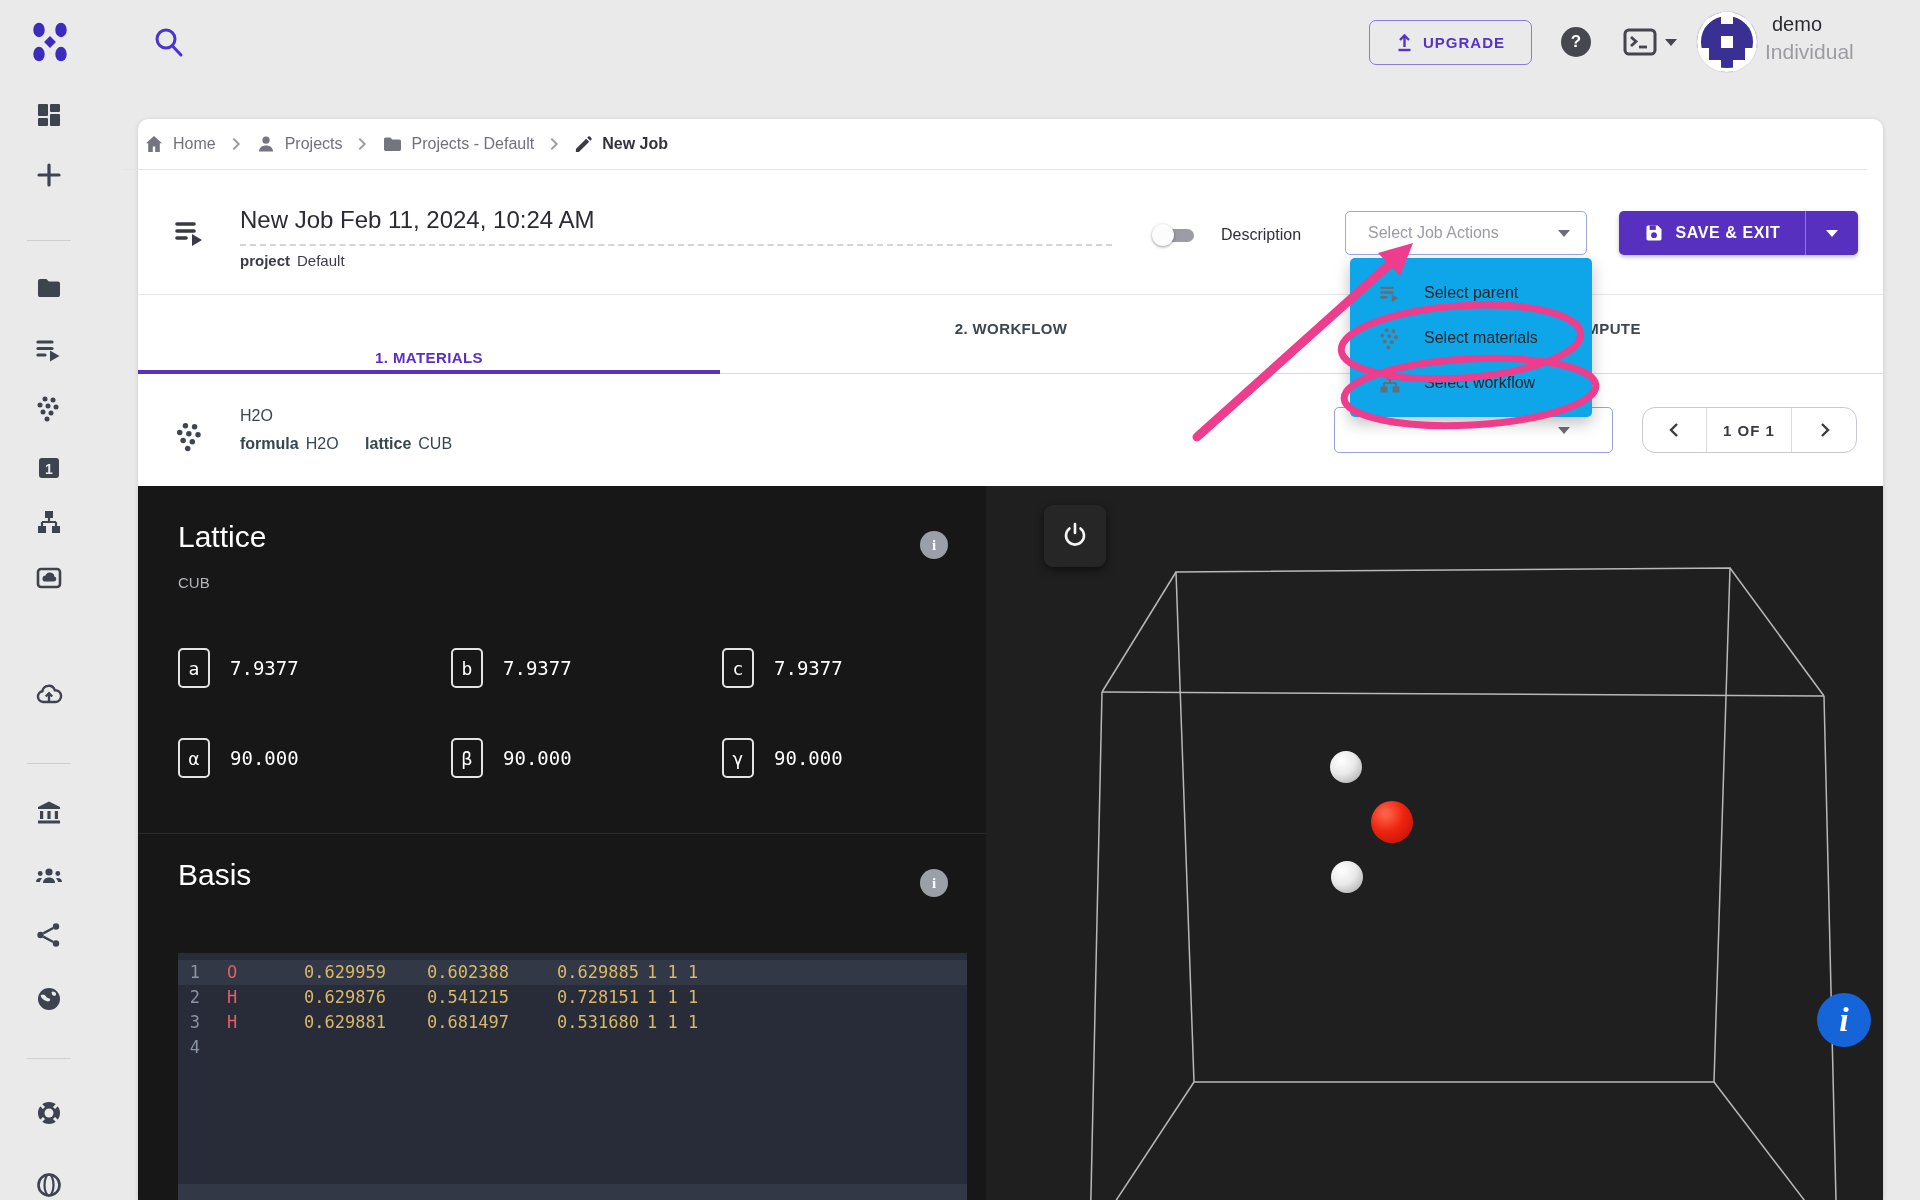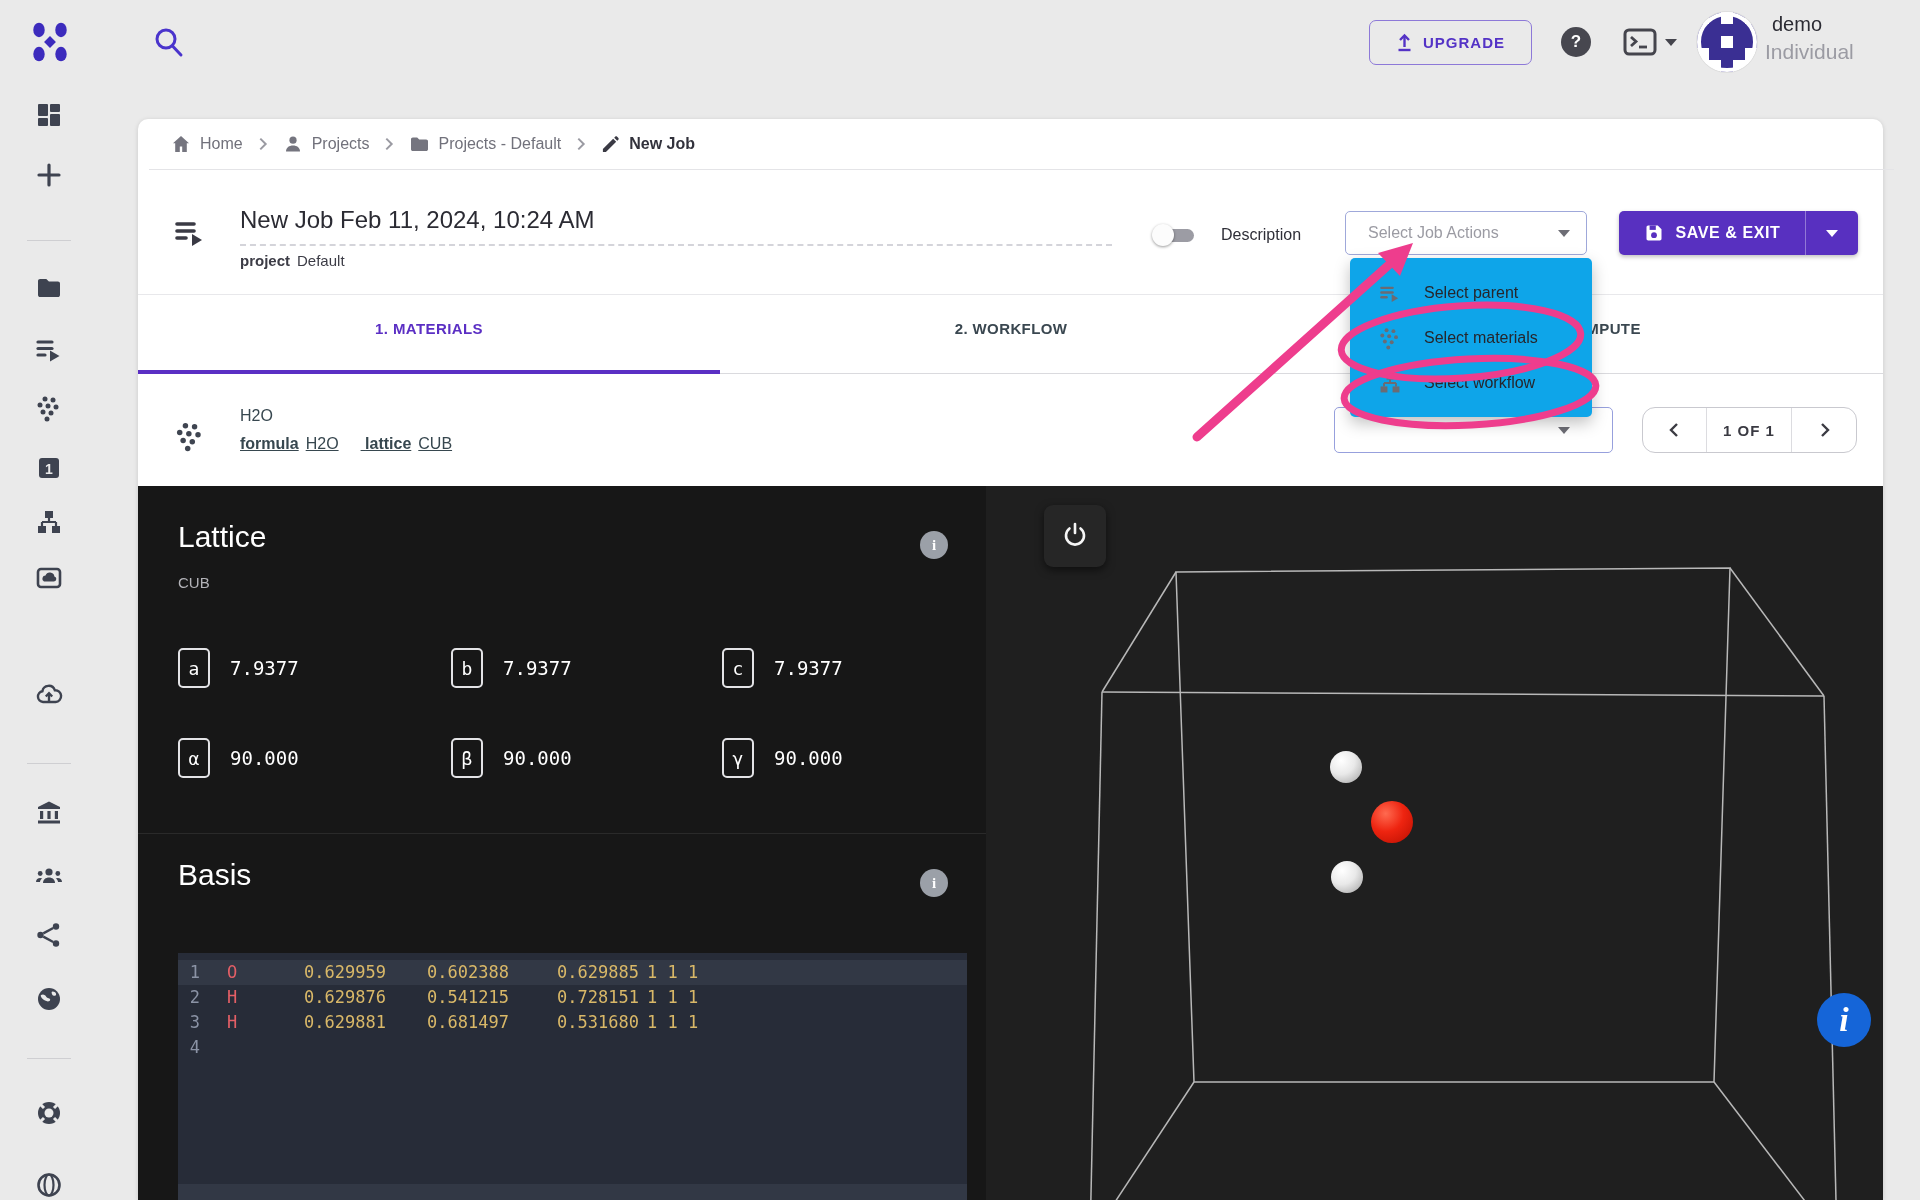--- a/index.html
+++ b/index.html
@@ -17,21 +17,21 @@
   .user-name { left:1772px; top:13px; font-size:20px; color:#2b2b33; font-weight:500; }
   .user-plan { left:1765px; top:40px; font-size:21px; color:#9b9ba3; }
 
   
   .side-item { left:35px; width:28px; height:28px; }
   .side-div { left:27px; width:44px; height:0; border-top:1px solid #cfcfd2; }
 
   
   .card { left:138px; top:119px; width:1745px; height:1081px; background:#fff; border-radius:10px 10px 0 0;
     box-shadow:0 1px 5px rgba(0,0,0,.14); }
-  .crumb-row { left:149px; top:119px; width:1745px; height:51px; border-bottom:1px solid #e4e4e7;
+  .crumb-row { left:122px; top:119px; width:1745px; height:51px; border-bottom:1px solid #e4e4e7;
     display:flex; align-items:center; padding-left:22px; gap:11px; }
   .crumb { display:flex; align-items:center; gap:9px; font-size:16px; color:#71717b; cursor:pointer; }
   .crumb.current { color:#32323c; font-weight:600; cursor:default; }
 
   .job-title { left:240px; top:206px; font-size:24px; color:#2b2b33; }
   .dash-line { left:240px; top:244px; width:872px; border-top:2px dashed #d4d4da; }
   .project-line { left:240px; top:252px; font-size:15px; color:#3c3c46; }
   .project-line b { margin-right:7px; }
   .hdr-divider { left:138px; top:294px; width:1745px; border-top:1px solid #e8e8eb; }
 
@@ -51,27 +51,27 @@
   .save-btn { left:1619px; top:211px; width:239px; height:44px; background:#5830c0; border-radius:5px;
     display:flex; align-items:center; color:#fff; cursor:pointer; box-shadow:0 2px 4px rgba(0,0,0,.25); }
   .save-main { flex:1; display:flex; align-items:center; justify-content:center; gap:12px; font-size:16px;
     font-weight:bold; letter-spacing:.6px; height:100%; border-right:1px solid rgba(255,255,255,.35); }
   .save-caret { width:52px; display:flex; align-items:center; justify-content:center; }
   .save-caret .caret-down { border-top-color:#fff; }
 
   
   .tab { top:320px; width:582px; text-align:center; font-size:15px; font-weight:600; letter-spacing:.4px;
     color:#3a4750; cursor:pointer; }
-  .tab.active { color:#5b2fc4; }
+  .tab.active { color:#5b2fc4;margin-top:29px; }
   .tabs-border { left:138px; top:373px; width:1745px; border-top:1px solid #dadade; }
   .tab-underline { left:138px; top:370px; width:582px; height:4px; background:#5b2fc4; }
 
   
   .mat-name { left:240px; top:407px; font-size:16px; color:#37474f; }
-  .mat-meta { left:240px; top:435px; font-size:16px; color:#37474f;text-decoration:underline; }
+  .mat-meta { left:240px; top:435px; font-size:16px; color:#37474f; }
   .mat-meta b { margin-right:7px; }
   .mat-meta .gap { display:inline-block; width:22px; }
   .set-select { left:1334px; top:407px; width:279px; height:46px; border:1px solid #97a0dd; border-radius:5px;
     background:#fff; cursor:pointer; }
   .set-select .caret-down { position:absolute; right:42px; top:19px; }
   .pager { left:1642px; top:407px; width:215px; height:46px; border:1px solid #c9c9cf; border-radius:13px;
     display:flex; background:#fff; }
   .pager > div { display:flex; align-items:center; justify-content:center; }
   .pager .pg-prev { width:64px; border-right:1px solid #dcdce0; cursor:pointer; }
   .pager .pg-label { flex:1; font-size:15px; font-weight:600; letter-spacing:1px; color:#3a3a42; }

